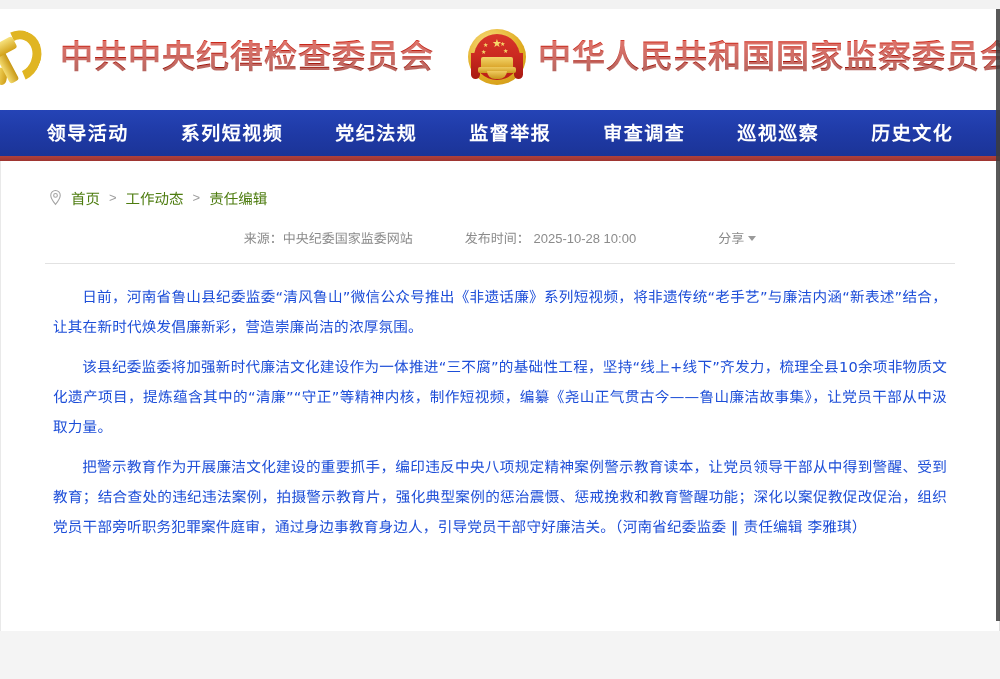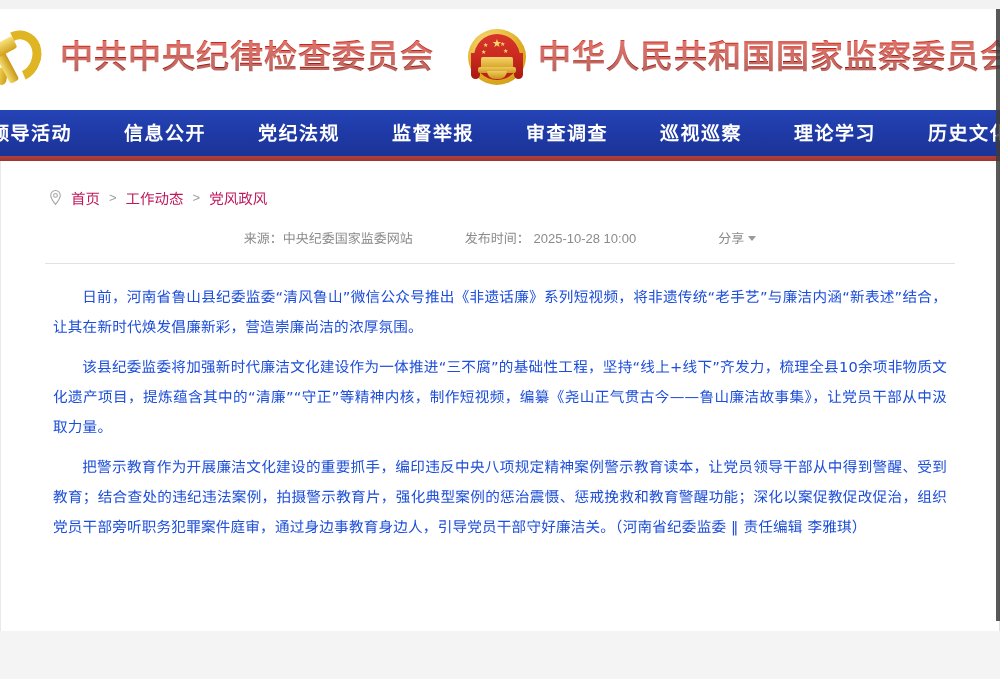--- a/index.html
+++ b/index.html
@@ -229,21 +229,21 @@
     color: #8a8a8a;
     font-size: 14.5px;
   }
   .pin-icon {
     width: 17px;
     height: 17px;
     flex: 0 0 auto;
     display: block;
   }
   .crumb-sep { color: #9e9e9e; font-size: 13px; padding: 0 2px; }
-  .crumb-link { color: #be185d; cursor: pointer; }
+  .crumb-link { color: #4d7c0f; cursor: pointer; }
 
   .title {
     text-align: center;
     font-family: "DejaVu Sans", "Liberation Sans", sans-serif;
     font-weight: bold;
     font-size: 25px;
     color: #47596b;
     letter-spacing: .5px;
     padding: 30px 70px 0 70px;
     line-height: 1.35;
@@ -341,43 +341,42 @@
           <div class="cog"></div>
         </div>
         <div class="org-title">中华人民共和国国家监察委员会</div>
       </div>
 
     </div>
 
     <div class="nav-wrap">
       <div class="nav-bar">
         <div class="nav-item">领导活动</div>
-        <div class="nav-item">信息公开</div>
+        <div class="nav-item">系列短视频</div>
         <div class="nav-item">党纪法规</div>
         <div class="nav-item">监督举报</div>
         <div class="nav-item">审查调查</div>
         <div class="nav-item">巡视巡察</div>
-        <div class="nav-item">理论学习</div>
         <div class="nav-item">历史文化</div>
       </div>
       <div class="nav-underline"></div>
     </div>
 
     <div class="article">
 
       <div class="breadcrumb">
         <svg class="pin-icon" viewBox="0 0 24 24">
           <path d="M12 2.2c-3.7 0-6.7 3-6.7 6.7 0 4.9 6.7 12.9 6.7 12.9s6.7-8 6.7-12.9c0-3.7-3-6.7-6.7-6.7z" fill="none" stroke="#a3a3a3" stroke-width="1.5"></path>
           <circle cx="12" cy="9" r="2.6" fill="none" stroke="#a3a3a3" stroke-width="1.5"></circle>
         </svg>
         <span class="crumb-link">首页</span>
         <span class="crumb-sep">&gt;</span>
         <span class="crumb-link">工作动态</span>
         <span class="crumb-sep">&gt;</span>
-        <span class="crumb-link">党风政风</span>
+        <span class="crumb-link">责任编辑</span>
       </div>
 
 
       <div class="meta">
         <span>来源：中央纪委国家监委网站</span>
         <span>发布时间： 2025-10-28 10:00</span>
         <span class="meta-share">
           <span>分享</span>
           <i class="caret"></i>
         </span>

